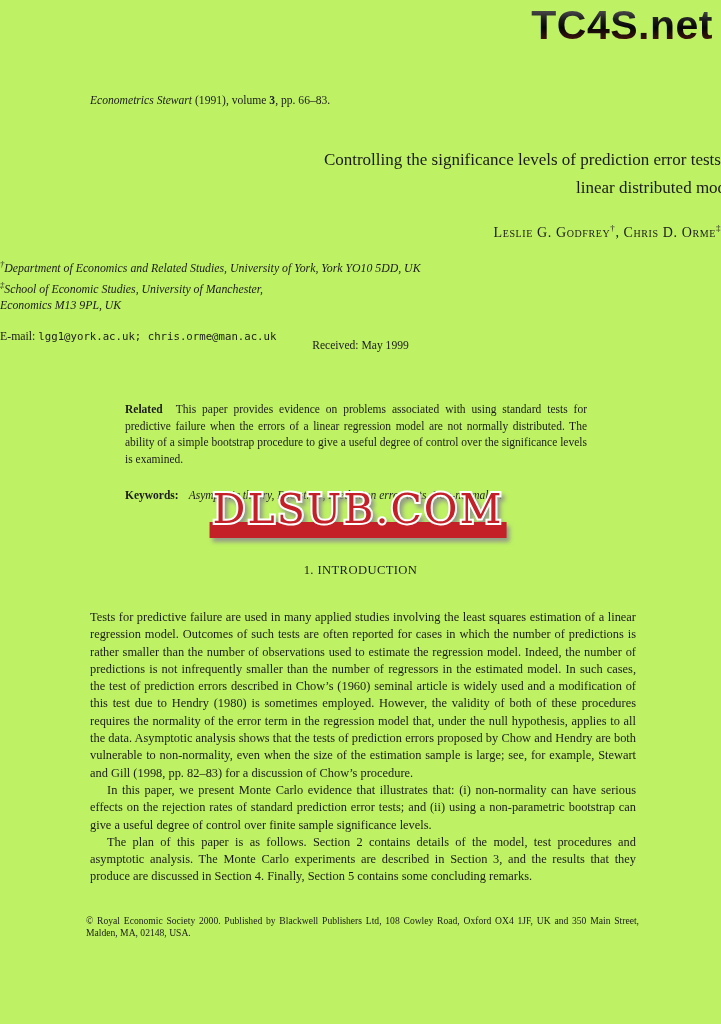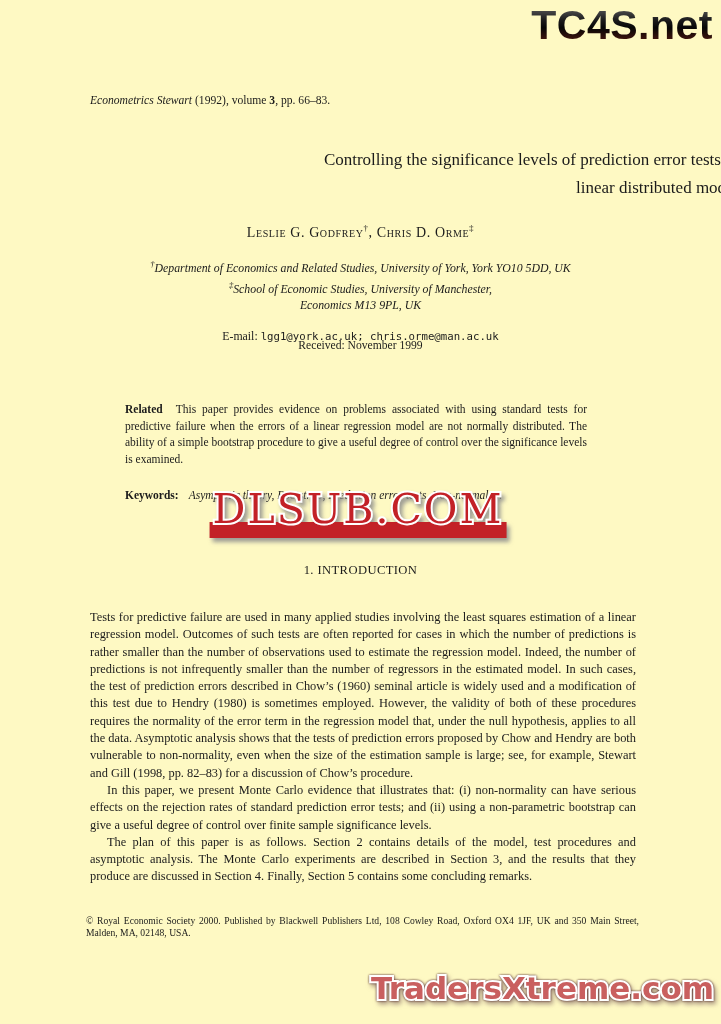--- a/index.html
+++ b/index.html
@@ -1,43 +1,43 @@
 <!DOCTYPE html>
 <html><head>
 <meta charset="utf-8">
 <style>
   html,body { margin:0; padding:0; background:#e8e8e8; }
   .page {
     position:relative; width:721px; height:1024px; margin:0 auto;
-    background:#fef9c3; color:#1b1b1b; overflow:hidden;
+    background:#bef264; color:#1b1b1b; overflow:hidden;
     font-family:"Liberation Serif", serif;
   }
 
   
   .journal-line { position:absolute; top:94px; left:90px; font-size:11.6px; white-space:nowrap; }
   .journal-name { font-style:italic; }
   .journal-volume { font-weight:bold; }
 
   
   .paper-title {
     position:absolute; top:146px; left:0; width:100%;
     text-align:right; font-weight:normal; font-size:17px; line-height:27.5px;margin-left:24px;
   }
 
   
   .authors-line {
-    position:absolute; top:223px; left:0; width:100%; text-align:center;
+    position:absolute; top:223px; left:0; width:100%; text-align:right;
     font-variant:small-caps; font-size:14px; letter-spacing:0.6px;
   }
   .authors-line sup { font-size:9px; font-variant:normal; }
 
   
   .affiliations {
     position:absolute; top:256px; left:0; width:100%;
-    text-align:center; font-style:italic; font-size:11.8px; line-height:16.6px;
+    font-style:italic; font-size:11.8px; line-height:16.6px;
   }
   .affiliations sup { font-size:8.5px; }
   .email-line { font-style:normal; margin-top:14px; }
   .email-address { font-family:"DejaVu Sans Mono","Liberation Mono",monospace; font-size:10.7px; }
   .received-line { position:absolute; top:339px; left:0; width:100%; text-align:center; font-size:11.6px; }
 
   
   .summary-block {
     position:absolute; top:401px; left:125px; width:462px;
     font-size:11.5px; line-height:16.7px; text-align:justify;
@@ -101,42 +101,42 @@
   }
 </style>
 </head>
 <body>
 
 <div class="page">
 
   <div class="wm-tc4s">TC4S.net</div>
 
   <div class="journal-line">
-    <span class="journal-name">Econometrics Stewart</span><span> (1992), volume </span><span class="journal-volume">3</span><span>, pp. 66–83.</span>
+    <span class="journal-name">Econometrics Stewart</span><span> (1991), volume </span><span class="journal-volume">3</span><span>, pp. 66–83.</span>
   </div>
 
   <div class="paper-title">
     <div>Controlling the significance levels of prediction error tests for</div>
     <div>linear distributed models</div>
   </div>
 
   <div class="authors-line">
     <span>Leslie G. Godfrey</span><sup>†</sup><span>, </span><span>Chris D. Orme</span><sup>‡</sup>
   </div>
 
   <div class="affiliations">
     <div><sup>†</sup><span>Department of Economics and Related Studies, University of York, York YO10 5DD, UK</span></div>
     <div><sup>‡</sup><span>School of Economic Studies, University of Manchester,</span></div>
     <div>Economics M13 9PL, UK</div>
     <div class="email-line">
       <span>E-mail: </span><span class="email-address">lgg1@york.ac.uk; chris.orme@man.ac.uk</span>
     </div>
   </div>
 
-  <div class="received-line">Received: November 1999</div>
+  <div class="received-line">Received: May 1999</div>
 
   <div class="summary-block">
     <span class="summary-label">Related</span><span>This paper provides evidence on problems associated with using standard tests for predictive failure when the errors of a linear regression model are not normally distributed. The ability of a simple bootstrap procedure to give a useful degree of control over the significance levels is examined.</span>
   </div>
 
   <div class="keywords-block">
     <span class="keywords-label">Keywords:</span><span class="keywords-text">Asymptotic theory, Bootstrap, Prediction error tests, Non-normality.</span>
   </div>
 
   <div class="wm-dlsub">
@@ -147,15 +147,14 @@
   <div class="section-heading">1. INTRODUCTION</div>
 
   <div class="body-text">
     <p>Tests for predictive failure are used in many applied studies involving the least squares estimation of a linear regression model.  Outcomes of such tests are often reported for cases in which the number of predictions is rather smaller than the number of observations used to estimate the regression model.  Indeed, the number of predictions is not infrequently smaller than the number of regressors in the estimated model.  In such cases, the test of prediction errors described in Chow’s (1960) seminal article is widely used and a modification of this test due to Hendry (1980) is sometimes employed.  However, the validity of both of these procedures requires the normality of the error term in the regression model that, under the null hypothesis, applies to all the data. Asymptotic analysis shows that the tests of prediction errors proposed by Chow and Hendry are both vulnerable to non-normality, even when the size of the estimation sample is large; see, for example, Stewart and Gill (1998, pp. 82–83) for a discussion of Chow’s procedure.</p>
     <p class="indent">In this paper, we present Monte Carlo evidence that illustrates that:  (i) non-normality can have serious effects on the rejection rates of standard prediction error tests; and (ii) using a non-parametric bootstrap can give a useful degree of control over finite sample significance levels.</p>
     <p class="indent">The plan of this paper is as follows.  Section 2 contains details of the model, test procedures and asymptotic analysis.  The Monte Carlo experiments are described in Section 3, and the results that they produce are discussed in Section 4.  Finally, Section 5 contains some concluding remarks.</p>
   </div>
 
   <div class="footer-note">© Royal Economic Society 2000. Published by Blackwell Publishers Ltd, 108 Cowley Road, Oxford OX4 1JF, UK and 350 Main Street, Malden, MA, 02148, USA.</div>
 
-  <div class="wm-traders">TradersXtreme.com</div>
 
 </div>
 
 </body></html>

